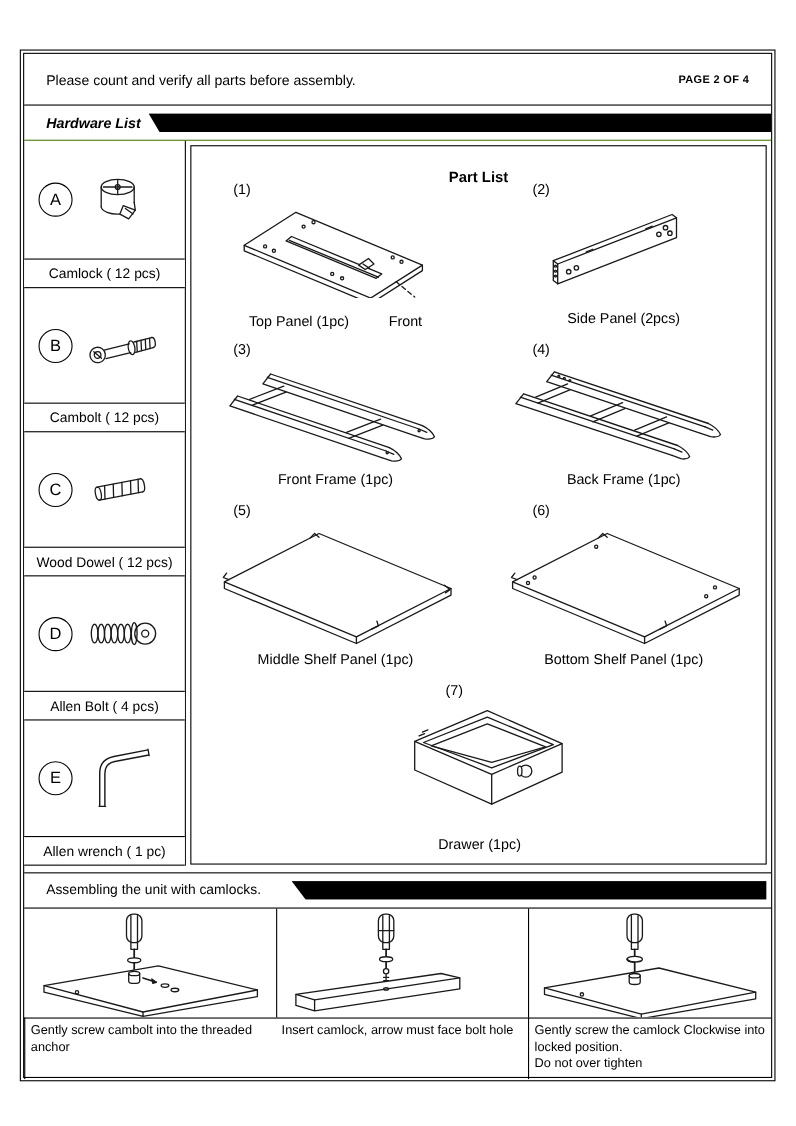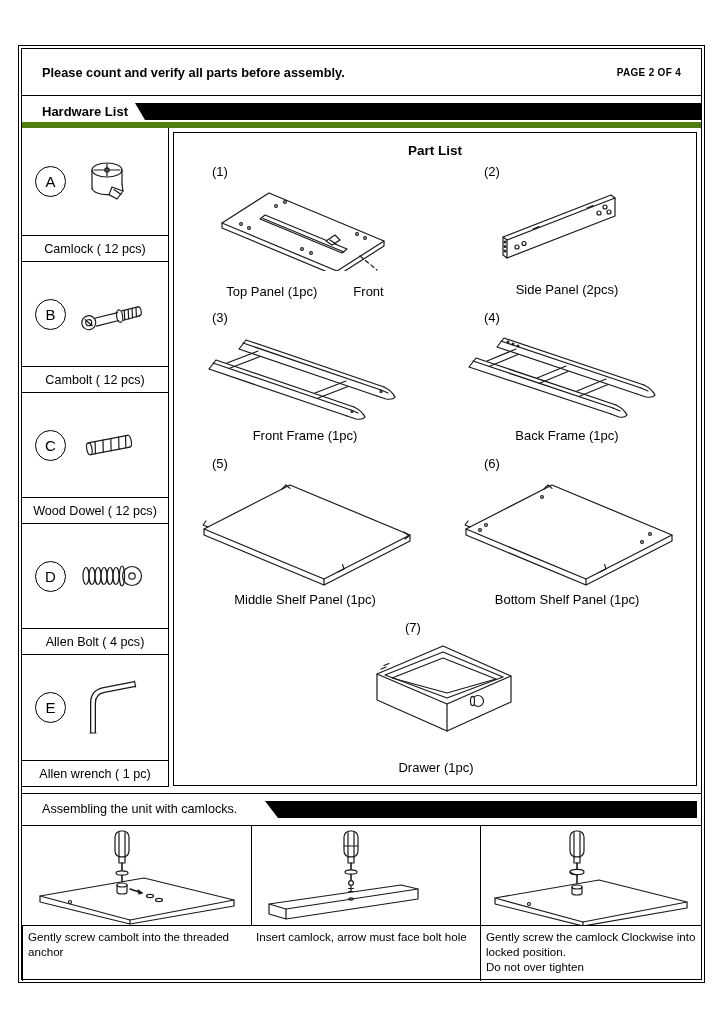--- a/index.html
+++ b/index.html
@@ -4,41 +4,41 @@
 <style>
   * { margin:0; padding:0; box-sizing:border-box; }
   html,body { width:724px; height:1024px; background:#ffffff; font-family:"Liberation Sans", sans-serif; color:#000; }
   svg { display:block; stroke:#1a1a1a; fill:none; stroke-width:1.2; stroke-linejoin:round; stroke-linecap:round; }
   .page { position:absolute; left:18px; top:45px; width:687px; height:938px; border:1px solid #000; background:#fff; }
   .inner { position:absolute; inset:2px; border:1px solid #000; }
 
   
   .header-row { position:absolute; left:0; top:0; width:100%; height:47px; border-bottom:1px solid #000;
                 display:flex; align-items:center; justify-content:space-between; padding:0 20px; }
-  .notice { font-size:12.8px;font-weight:bold; }
+  .notice { font-size:12.8px; }
   .page-label { font-size:10px; font-weight:bold; letter-spacing:.3px; }
 
   
-  .hw-banner-row { position:absolute; left:0; top:47px; width:100%; height:32px; border-bottom:6px solid #4d7c0f; }
+  .hw-banner-row { position:absolute; left:0; top:47px; width:100%; height:32px; border-bottom:1px solid #4d7c0f;font-style:italic; }
   .hw-banner-row .sec-title { position:absolute; left:20px; top:0; height:31px; line-height:31px; font-size:13px; font-weight:bold; }
   .hw-banner-row .bar { position:absolute; left:113px; right:0; top:7px; height:17px; background:#000;
                         clip-path:polygon(0 0, 100% 0, 100% 100%, 10px 100%); }
 
   
   .hw-col { position:absolute; left:0; top:79px; width:147px; height:659px; border-right:1px solid #000; }
   .hw-icon-cell { position:absolute; left:0; width:146px; display:flex; align-items:center; padding-left:13px; }
   .hw-label { position:absolute; left:0; width:146px; height:27px; border-top:1px solid #000; border-bottom:1px solid #000;
               display:flex; align-items:center; justify-content:center; font-size:12.6px; background:#fff; }
   .letter-circle { width:31px; height:31px; border:1.4px solid #000; border-radius:50%; flex:0 0 31px;
                    display:flex; align-items:center; justify-content:center; font-size:15px; }
   .hw-art { margin-left:11px; }
 
   
   .part-panel { position:absolute; left:151px; top:83px; width:524px; height:654px; border:1px solid #000; background:#fff; }
-  .part-banner { position:absolute; left:0; top:8px; width:100%; height:19px; display:flex; align-items:flex-start; }
+  .part-banner { position:absolute; left:0; top:18px; width:100%; height:19px; display:flex; align-items:flex-start; }
   .part-banner .bar-l { flex:1 1 auto; background:#000; clip-path:polygon(0 0, calc(100% - 13px) 0, 100% 100%, 0 100%); }
   .part-banner .bar-r { flex:1 1 auto; background:#000; clip-path:polygon(0 0, 100% 0, 100% 100%, 13px 100%); }
   .part-banner .ttl { flex:0 0 auto; padding:0 8px; font-size:13.5px; font-weight:bold; line-height:19px; }
 
   .part-cell { position:absolute; display:flex; flex-direction:column; align-items:center; }
   .pnum { align-self:flex-start; font-size:13px; margin:7px 0 0 38px; }
   .pnum.r { margin-left:48px; }
   .pnum.c7 { margin-left:100px; }
   .pcap { font-size:13px; margin-top:auto; margin-bottom:6px; text-align:center; }
   .cap-row { margin-top:auto; margin-bottom:4px; display:flex; align-items:baseline; gap:36px; font-size:13px; }

